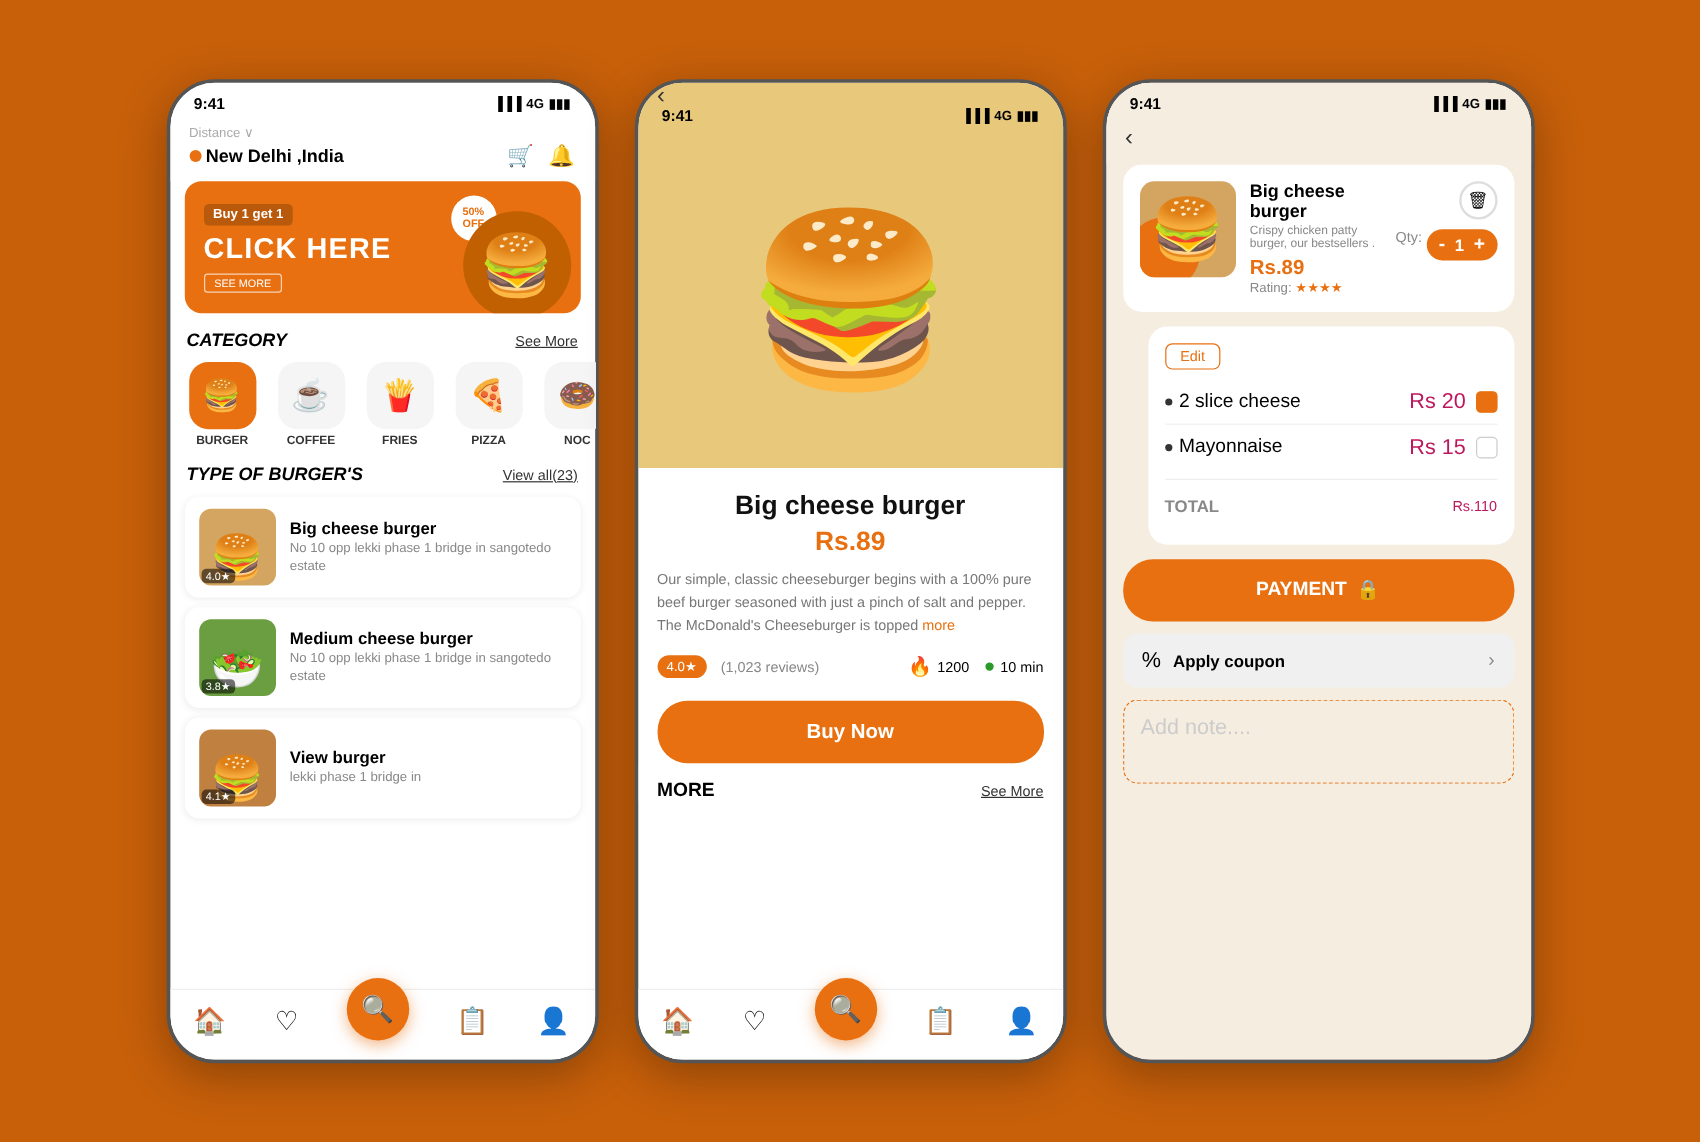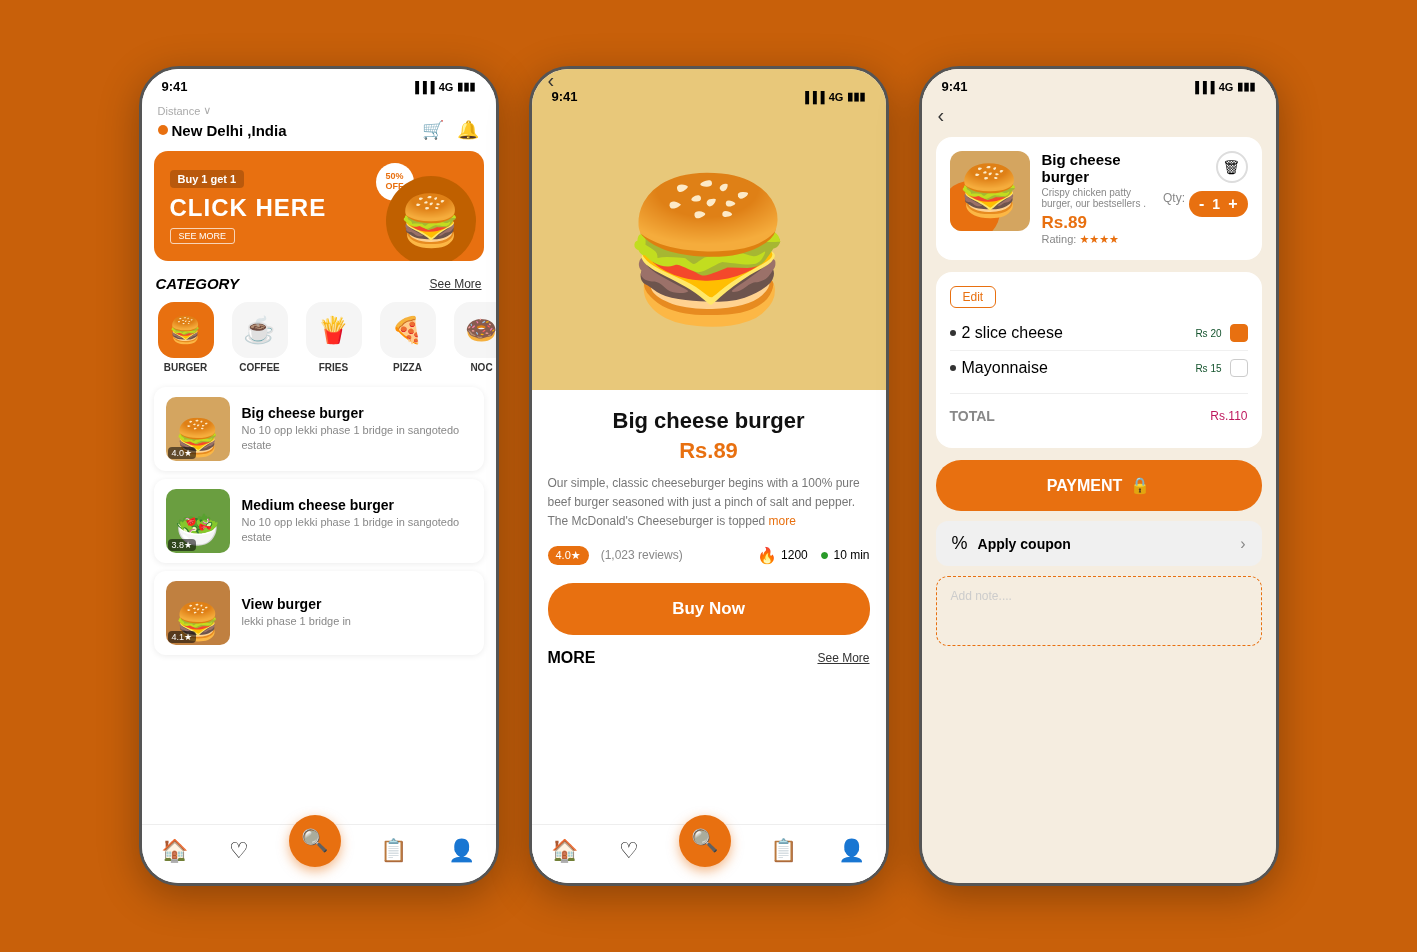--- a/index.html
+++ b/index.html
@@ -192,21 +192,21 @@
     .cart-item-card { position: relative; }
     .edit-btn {
       border: 1.5px solid #E87010; color: #E87010; background: #fff;
       padding: 3px 12px; border-radius: 6px; font-size: 12px; cursor: pointer;
       display: inline-block; margin-bottom: 8px;
     }
     .addon-item { display: flex; justify-content: space-between; align-items: center; padding: 8px 0; border-bottom: 1px solid #f0f0f0; }
     .addon-name { font-size: 16px; display: flex; align-items: center; gap: 6px; }
     .addon-dot { width: 6px; height: 6px; background: #333; border-radius: 50%; }
     .addon-price-row { display: flex; align-items: center; gap: 8px; }
-    .addon-price { font-size: 10px; color: #14532d; }
+    .addon-price { font-size: 18px; color: #be185d; }
     .addon-checkbox { width: 18px; height: 18px; border: 1.5px solid #ccc; border-radius: 4px; }
     .addon-checkbox.checked { background: #E87010; border-color: #E87010; }
     .total-row { display: flex; justify-content: space-between; align-items: center; padding: 14px 0 10px; }
     .total-label { font-size: 14px; font-weight: 600; color: #888; }
     .total-amount { font-size: 12px; font-weight: 400; color: #be185d; }
     .payment-btn {
       width: 100%; background: #E87010; color: #fff;
       border: none; border-radius: 25px; padding: 16px;
       font-size: 16px; font-weight: 800; cursor: pointer;
       display: flex; align-items: center; justify-content: center; gap: 8px;
@@ -217,23 +217,23 @@
       display: flex; align-items: center; justify-content: space-between;
       padding: 12px 16px; margin-bottom: 10px; cursor: pointer;
     }
     .coupon-left { display: flex; align-items: center; gap: 10px; }
     .coupon-icon { font-size: 18px; }
     .coupon-text { font-size: 14px; font-weight: 600; }
     .coupon-arrow { font-size: 16px; color: #888; }
     .note-area {
       border: 1.5px dashed #E87010; border-radius: 12px;
       padding: 12px 14px; min-height: 70px;
-      font-size: 12px; color: #ccc;
-    }
-    .addons-card { background: #fff; border-radius: 16px; padding: 14px; margin-bottom: 12px; }
+      font-size: 18px; color: #ccc;
+    }
+    .addons-card { background: #fff; border-radius: 16px; padding: 14px; margin-bottom: 12px; margin-left: 21px; }
     .screen3-content { flex: 1; overflow-y: auto; padding: 0 14px 80px; background: #f5ede0; }
   </style>
 </head>
 <body>
 
 <div class="phone screen1">
   <div class="status-bar">
     <span class="time">9:41</span>
     <div class="status-icons">
       <span>▐▐▐</span>
@@ -291,20 +291,24 @@
     <div class="category-item">
       <div class="category-circle inactive">🍕</div>
       <span class="category-label">PIZZA</span>
     </div>
     <div class="category-item">
       <div class="category-circle inactive">🍩</div>
       <span class="category-label">NOC</span>
     </div>
   </div>
 
+  <div class="section-header">
+    <span class="section-title">TYPE OF BURGER'S</span>
+    <span class="see-more-link">View all(23)</span>
+  </div>
   <div class="burgers-section">
     <div class="burger-list">
       <div class="burger-item">
         <div class="burger-thumb">
           <span class="thumb-emoji">🍔</span>
           <span class="burger-rating">4.0★</span>
         </div>
         <div class="burger-info">
           <div class="burger-name">Big cheese burger</div>
           <div class="burger-desc">No 10 opp lekki phase 1 bridge in sangotedo estate</div>

